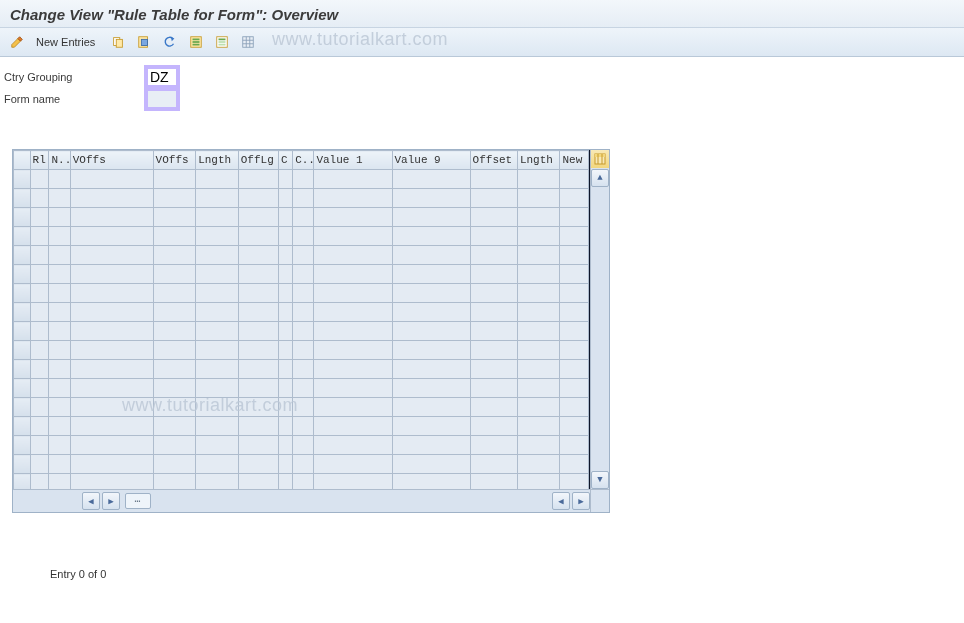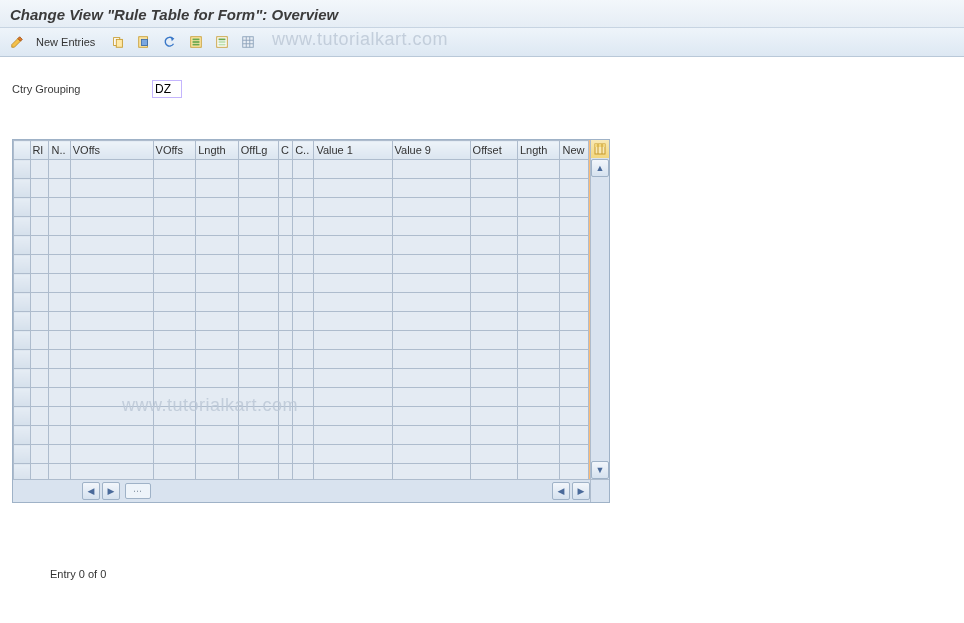--- a/index.html
+++ b/index.html
@@ -60,52 +60,52 @@
     font-family: Verdana, Arial, sans-serif;
     color: rgba(188,200,214,0.85);
     letter-spacing: 0.5px;
     pointer-events: none;
     z-index: 5;
   }
   .watermark.wm2 { top: 395px; left: 122px; }
 
   
   .form-area {
-    padding: 10px 12px 0 12px;
-    margin-top: 12px;
+    padding: 10px 12px 0 4px;
   }
   .form-row {
     display: flex;
     align-items: center;
     height: 20px;
     margin-bottom: 2px;
   }
   .form-label {
     width: 140px;
     color: #3a3a3a;
   }
   .form-input {
     width: 24px;
     height: 16px;
-    border: 1px solid #c4b5fd;
+    border: 4px solid #c4b5fd;
     background: #fff;
-    font-size: 12px;
+    font-size: 14px;
     text-align: left;
     padding: 0 2px;
     outline: none;
   }
   .form-input.wide { width: 24px; background:#e8eef5; }
 
   
   .table-wrap {
     margin: 40px 12px 0 12px;
     border: 1px solid #9fb2c7;
     width: 596px;
     position: relative;
-    background: #fdba74;
+    background: #0f172a;
+    font-family: Liberation Mono, monospace;
   }
   .grid {
     border-collapse: collapse;
     table-layout: fixed;
     width: 576px;
   }
   .grid th, .grid td {
     border: 1px solid #aebccd;
     height: 18px;
     font-weight: normal;
@@ -279,20 +279,24 @@
   </span>
 </div>
 
 <div class="watermark">www.tutorialkart.com</div>
 <div class="watermark wm2">www.tutorialkart.com</div>
 
 <div class="form-area">
   <div class="form-row">
     <span class="form-label">Ctry Grouping</span>
     <input class="form-input" value="DZ" style="">
+  </div>
+  <div class="form-row">
+    <span class="form-label">Form name</span>
+    <input class="form-input wide" value="" style="">
   </div>
 </div>
 
 <div class="table-wrap">
   <table class="grid" id="grid">
     <colgroup>
       <col class="col-handle">
         <col class="col-rl">
         <col class="col-n">
         <col class="col-field">

